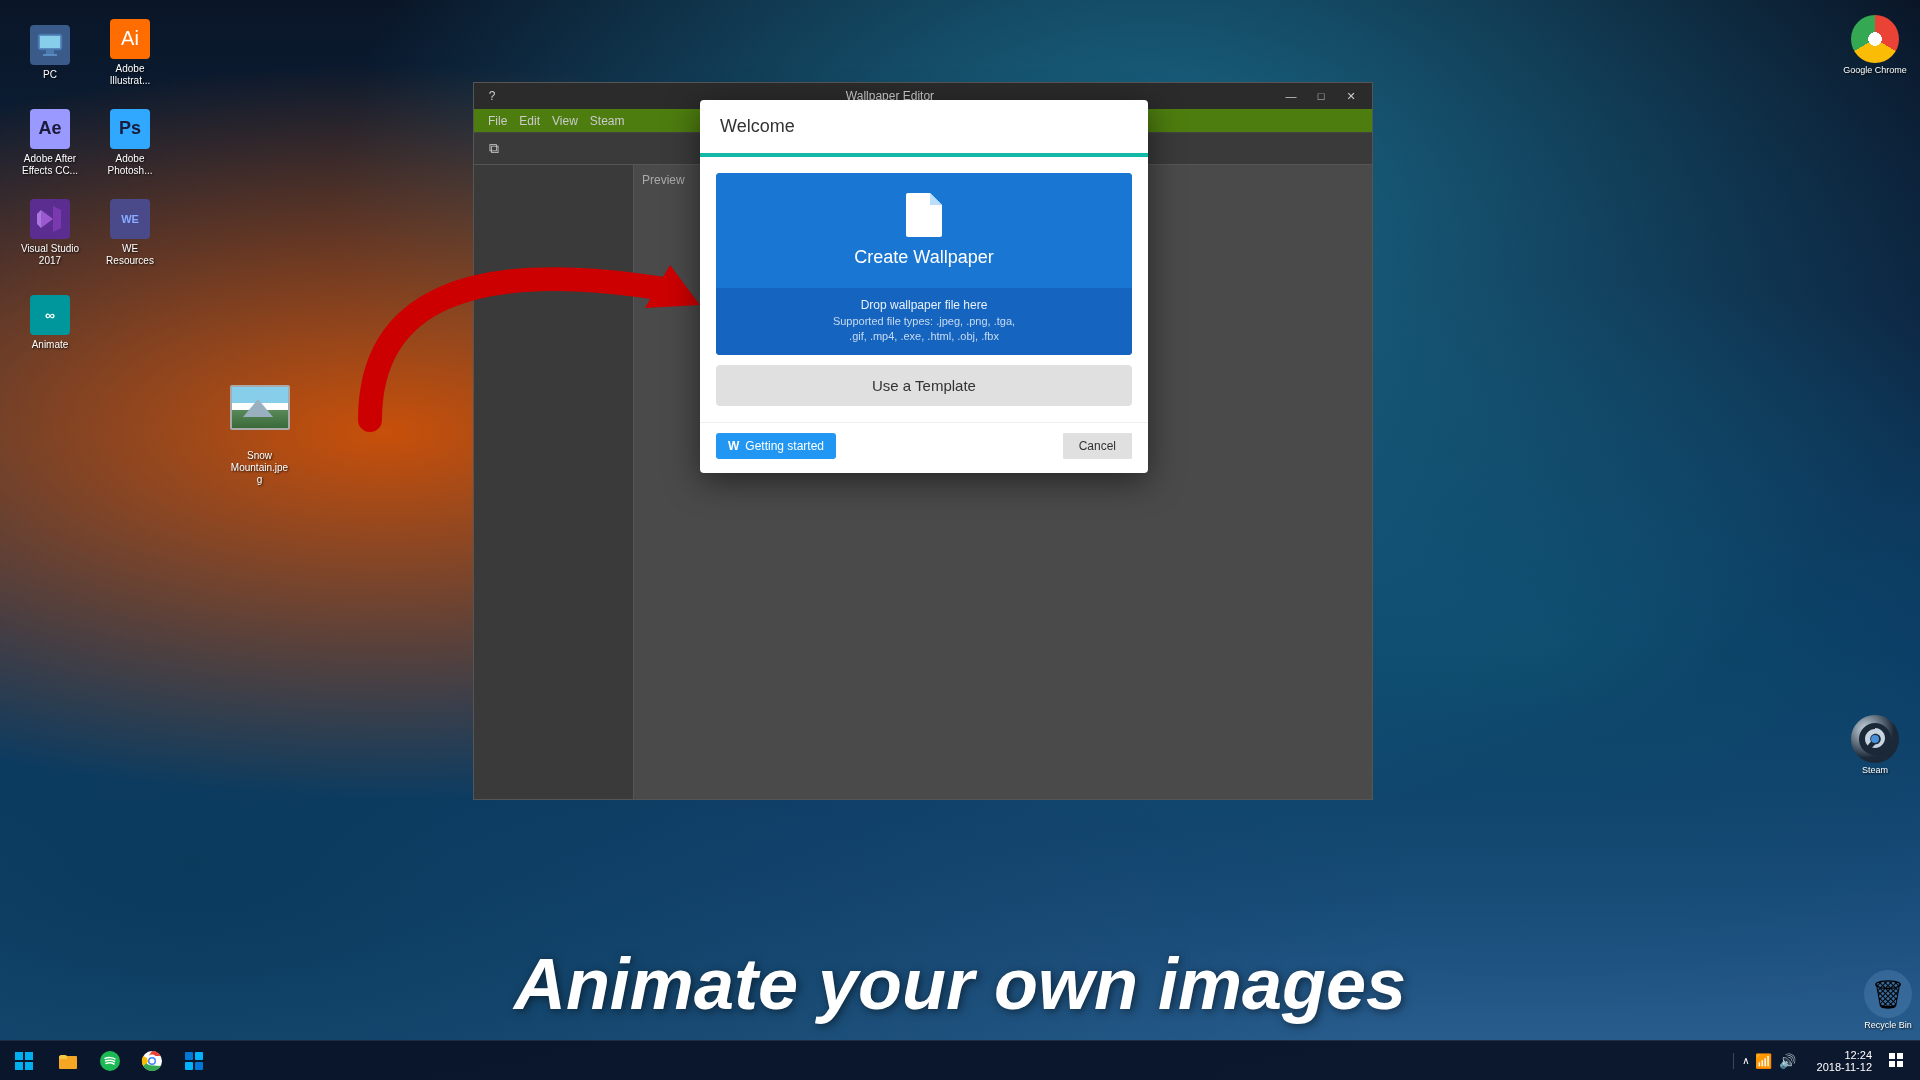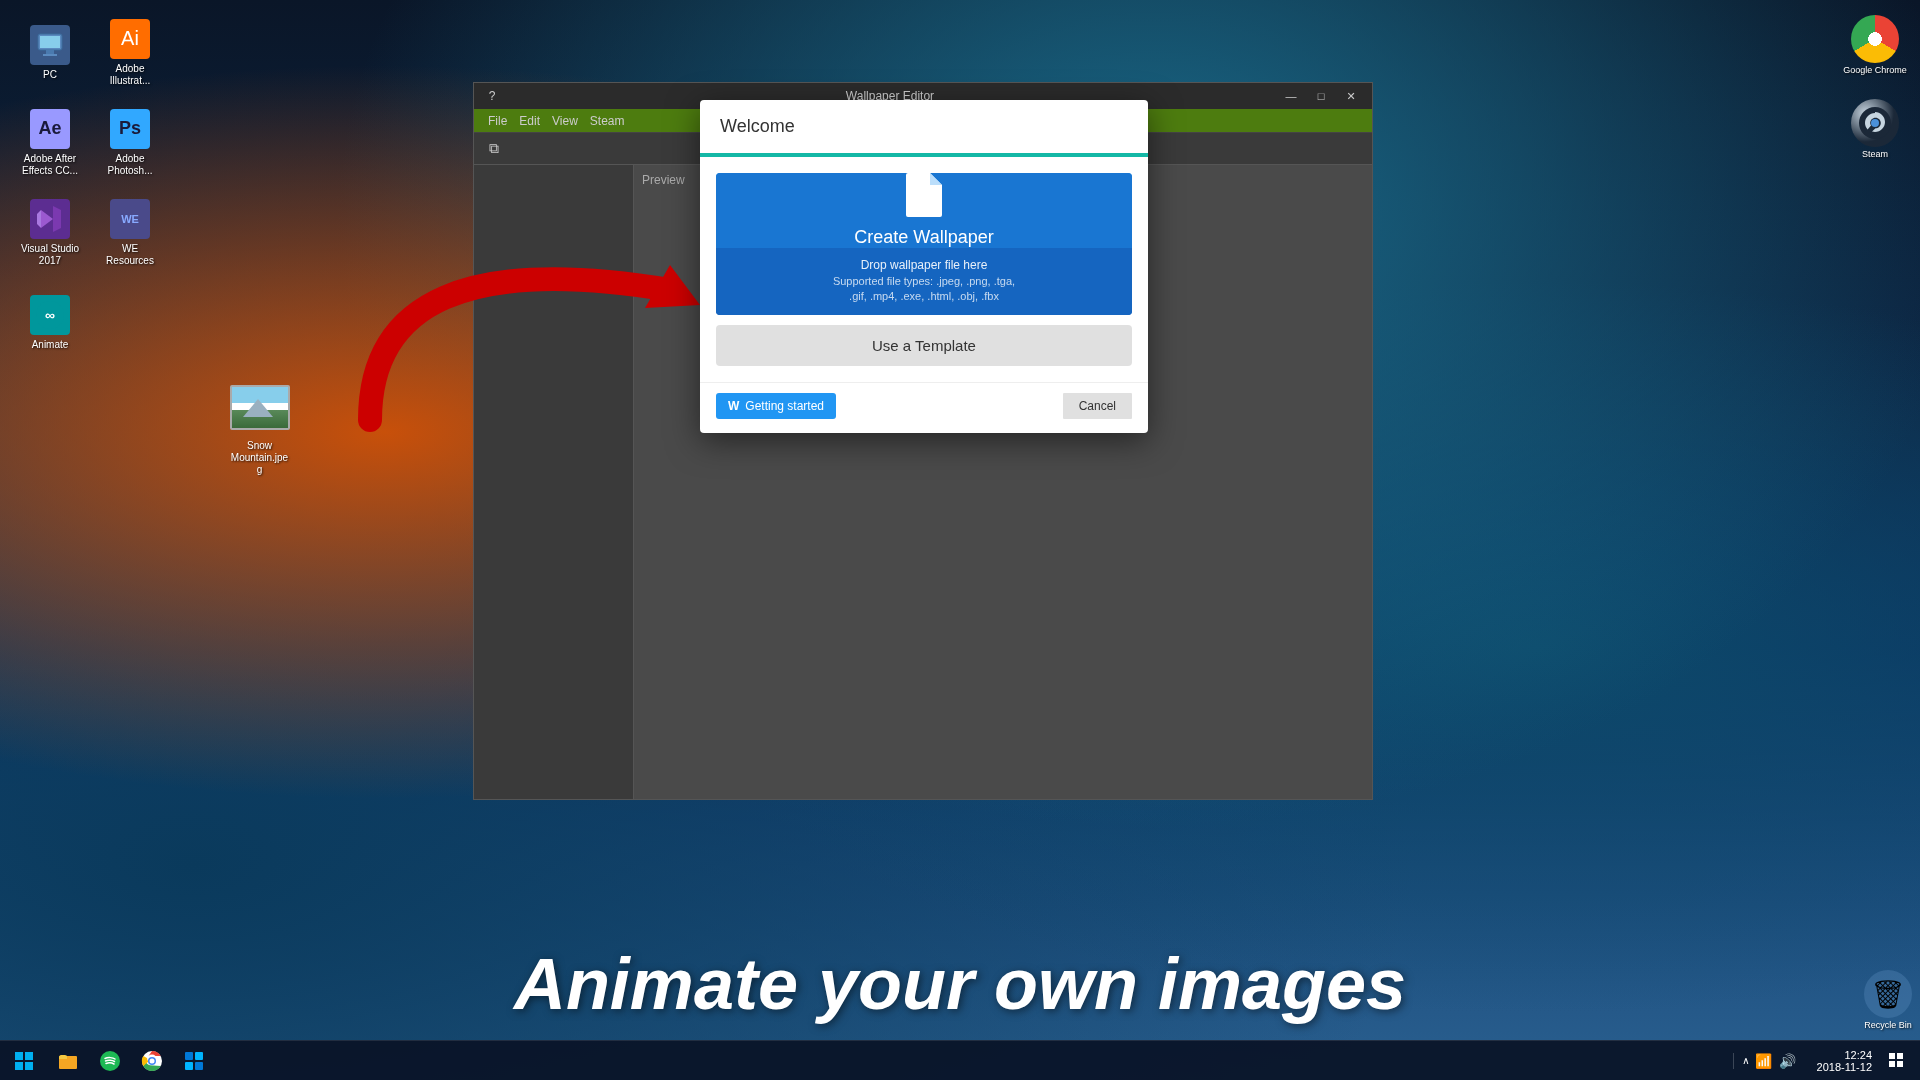--- a/index.html
+++ b/index.html
@@ -169,37 +169,38 @@
       height: 0;
       border-left: 15px solid transparent;
       border-right: 15px solid transparent;
       border-bottom: 18px solid #9aB0C0;
     }
     .snow-mountain-label {
       font-size: 10px;
       color: white;
       text-align: center;
       text-shadow: 1px 1px 2px rgba(0,0,0,0.8);
-      margin-top: 10px;
+      margin-top: 20px;
       line-height: 1.2;
     }
 
     
     .tray-icons {
       position: absolute;
       right: 0;
       top: 0;
       width: 90px;
       height: 785px;
       display: flex;
       flex-direction: column;
       align-items: center;
       gap: 4px;
       padding-top: 5px;
       z-index: 10;
+      justify-content: space-between;
     }
     .tray-icon-item {
       width: 80px;
       height: 80px;
       display: flex;
       flex-direction: column;
       align-items: center;
       justify-content: center;
       cursor: pointer;
       border-radius: 8px;
@@ -369,21 +370,21 @@
       display: flex;
       flex-direction: column;
       align-items: center;
       justify-content: center;
       min-height: 130px;
       overflow: hidden;
     }
     .create-wallpaper-top {
       width: 100%;
       background: #1976D2;
-      padding: 0;
+      padding: 20px;
       display: flex;
       flex-direction: column;
       align-items: center;
     }
     .file-icon {
       width: 36px;
       height: 44px;
       background: white;
       border-radius: 2px;
       position: relative;

